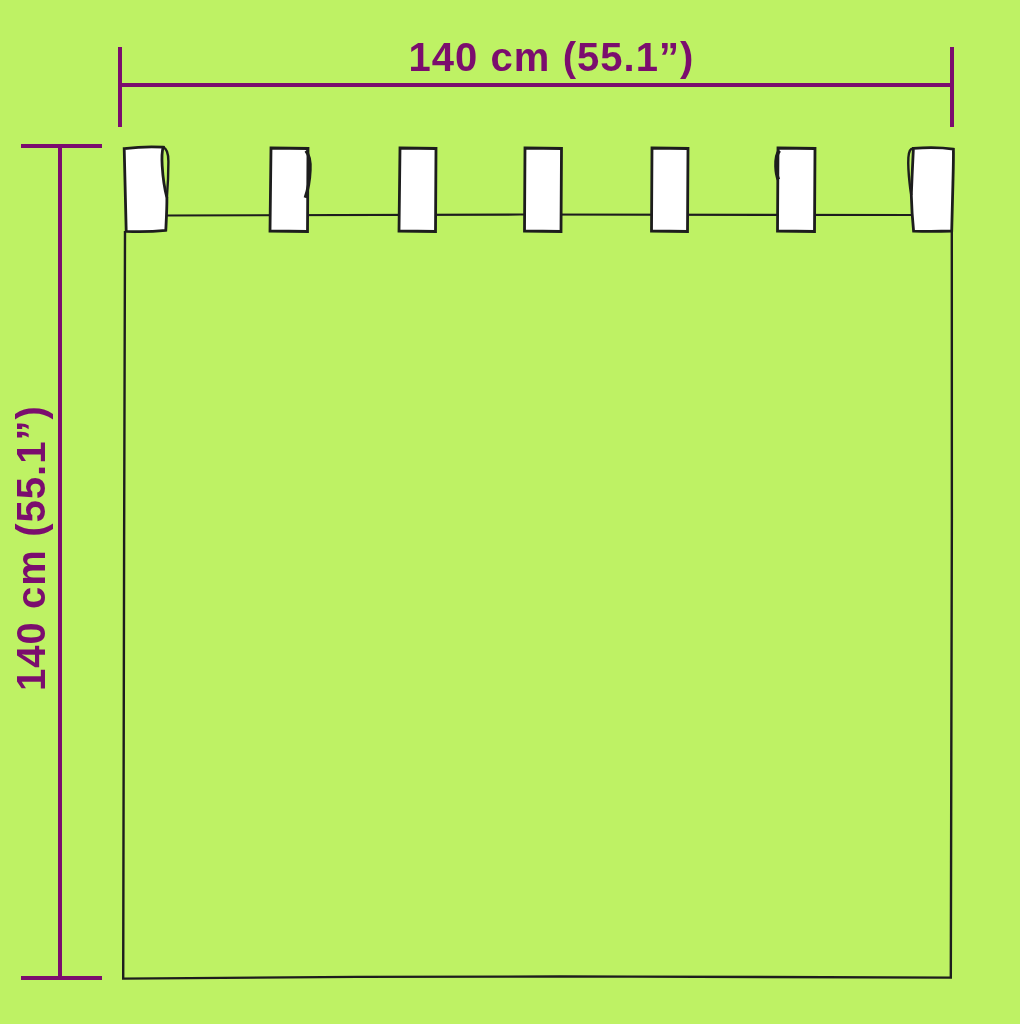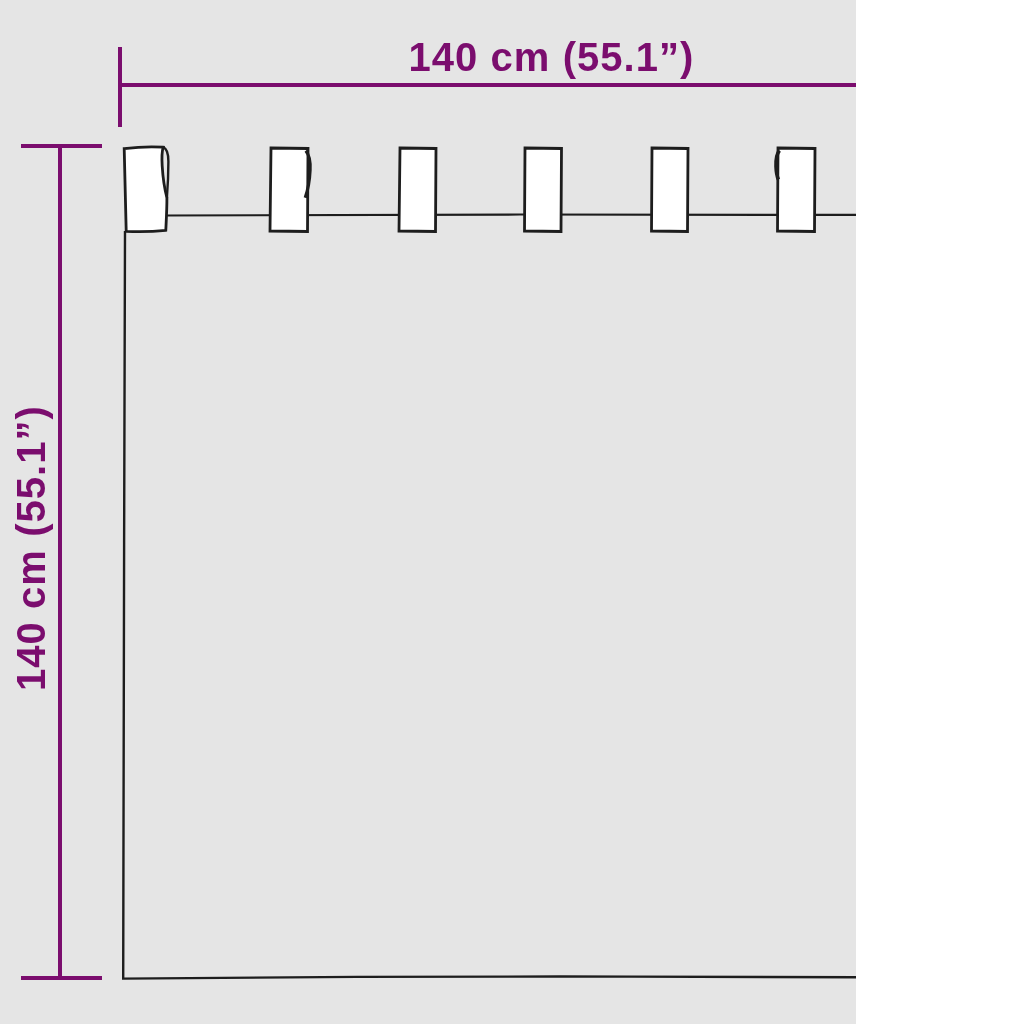--- a/index.html
+++ b/index.html
@@ -1,16 +1,16 @@
 <!DOCTYPE html>
 <html><head>
 <meta charset="utf-8">
 <style>
   html,body{margin:0;padding:0;background:#ffffff;}
-  .page{position:relative;width:856px;height:1024px;background:#e5e5e5;overflow:hidden;
+  .page{position:relative;width:1020px;height:1024px;background:#bef264;overflow:hidden;
         font-family:"Liberation Sans", sans-serif;}
   svg{position:absolute;left:0;top:0;}
 </style>
 </head>
 <body>
 <div class="page">
 <svg width="1024" height="1024" viewBox="0 0 1024 1024" fill="none">
 
   <g stroke="#7b0d6e" stroke-width="4">
     <line x1="120" y1="85" x2="952" y2="85"></line>

